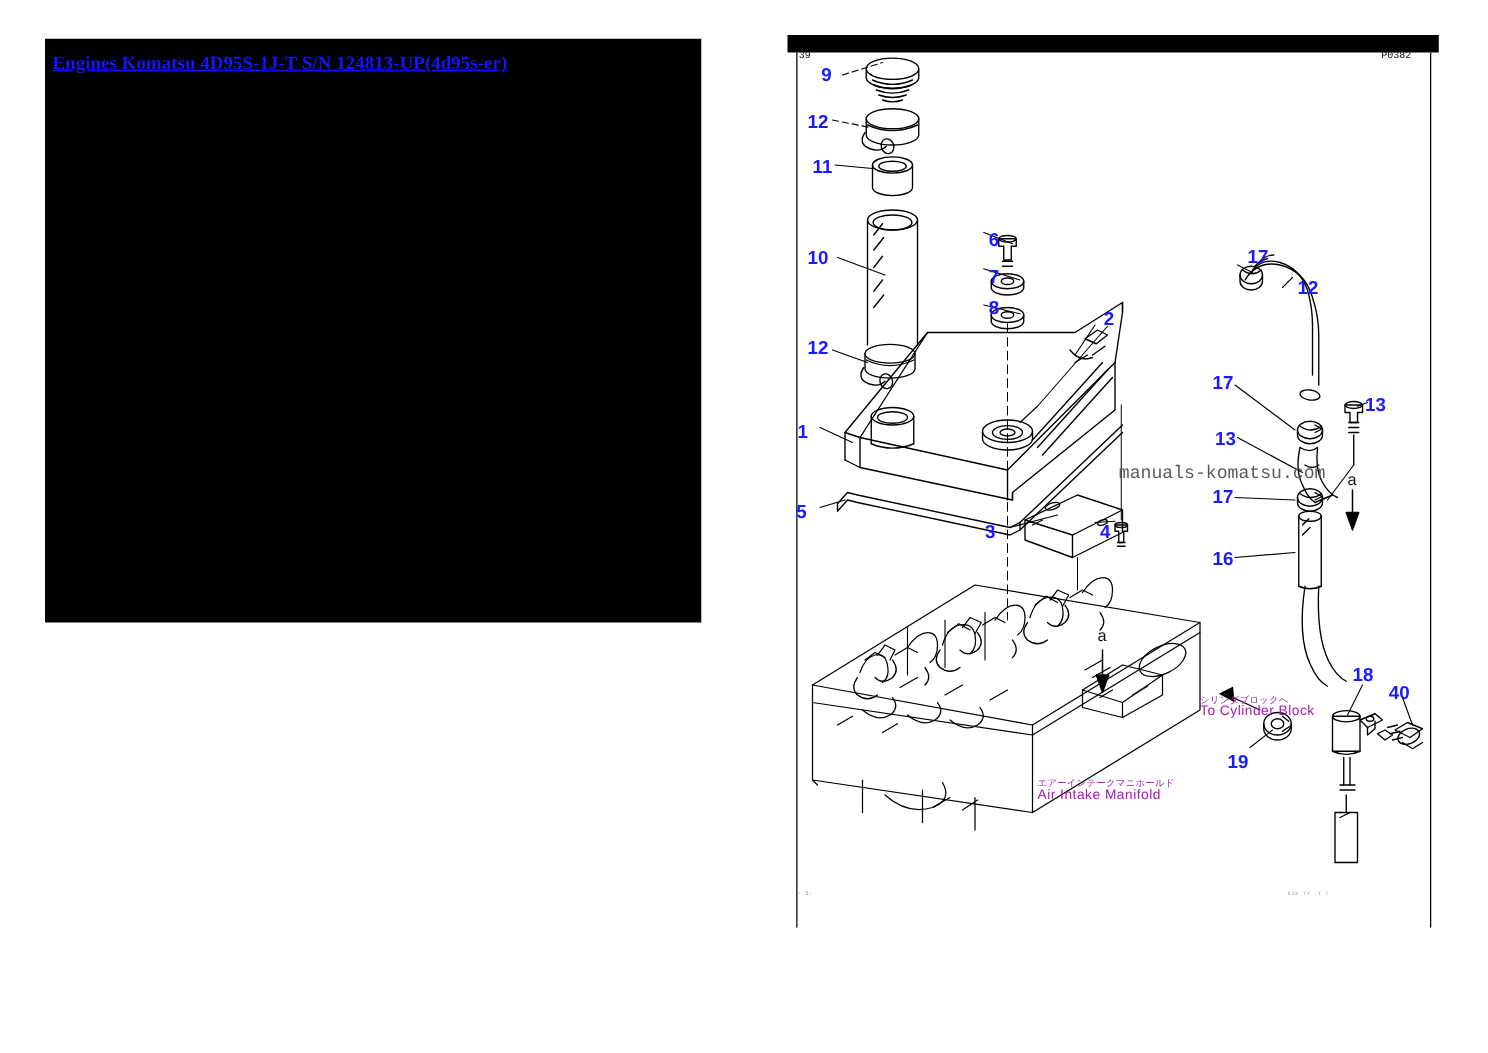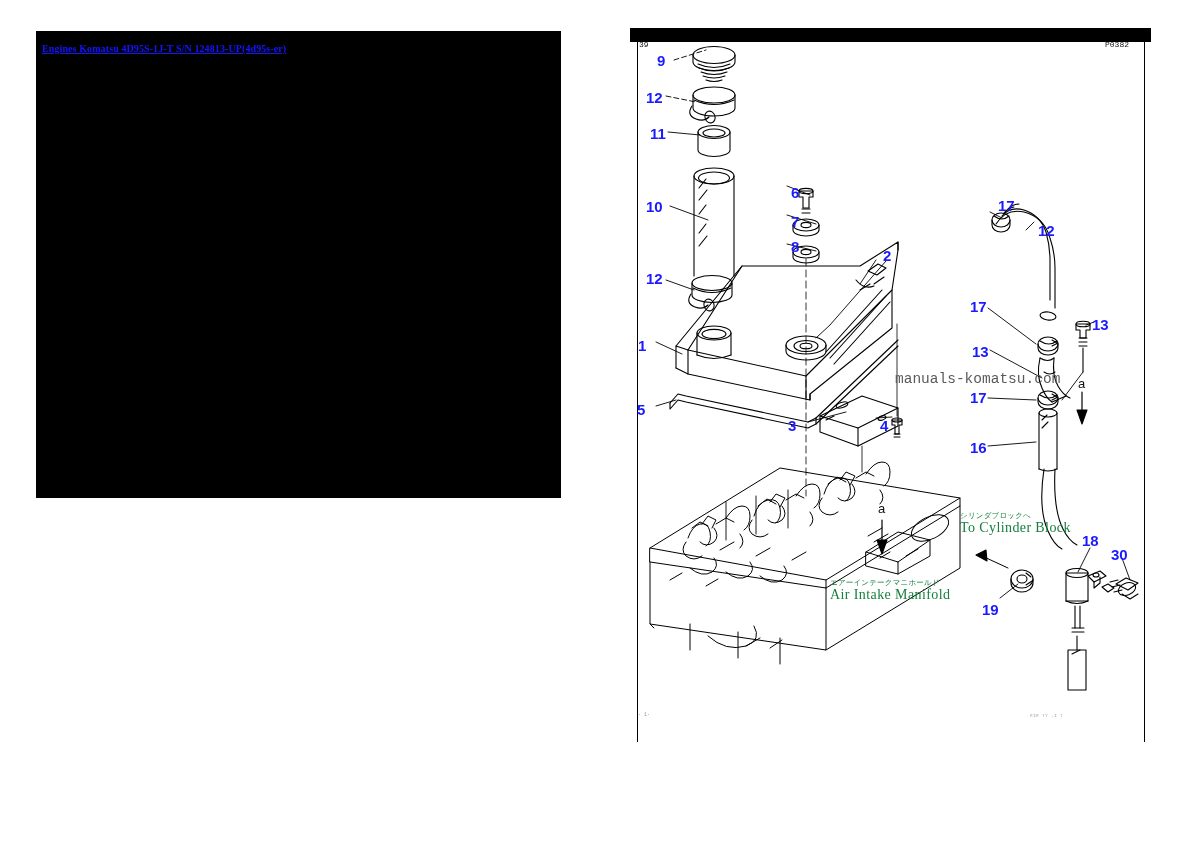--- a/index.html
+++ b/index.html
@@ -3,21 +3,21 @@
 <meta charset="utf-8">
 <style>
   html,body{margin:0;padding:0;background:#ffffff;}
   body{width:1190px;height:842px;position:relative;overflow:hidden;
        font-family:"Liberation Sans",sans-serif;}
 
   
   #left-panel{position:absolute;left:36px;top:31px;width:525px;height:467px;
               background:#000000;}
   #doc-title-link{position:absolute;left:6px;top:12px;color:#1414ff;
-              font-family:"Liberation Serif",serif;font-size:10px;font-weight:700;
+              font-family:"Liberation Serif",serif;font-size:15px;font-weight:700;
               text-decoration:underline;white-space:nowrap;letter-spacing:.1px;
               cursor:pointer;}
 
   
   #right-panel{position:absolute;left:630px;top:28px;width:521px;height:752px;
                background:#ffffff;}
   #page-topbar{position:absolute;left:0;top:0;width:521px;height:14px;background:#000;}
   #page-frame{position:absolute;left:7px;top:14px;width:506px;height:700px;
               border-left:1.6px solid #000;border-right:1.6px solid #000;}
   #page-num-left{position:absolute;left:9px;top:12px;font-size:8px;color:#111;
@@ -32,24 +32,24 @@
   
   #drawing{position:absolute;left:0;top:0;width:521px;height:752px;}
   #drawing svg{position:absolute;left:0;top:0;}
 
   .callout{position:absolute;color:#1a1aff;font-family:"Liberation Sans",sans-serif;
            font-weight:700;font-size:15px;line-height:1;}
 
   #watermark{position:absolute;left:265px;top:343px;color:#5a5a5a;font-size:14.5px;
              font-family:Liberation Mono, monospace;white-space:nowrap;}
 
-  .bilabel{position:absolute;color:#15803d;font-family:Liberation Serif, serif;
-           line-height:1.08;white-space:nowrap;}
+  .bilabel{position:absolute;color:#a21caf;font-family:Liberation Sans, sans-serif;
+           line-height:1.08;white-space:nowrap;margin-top:44px;}
   .bilabel .jp{font-size:7.5px;display:block;letter-spacing:.2px;}
-  .bilabel .en{font-size:14px;display:block;letter-spacing:.4px;}
+  .bilabel .en{font-size:11px;display:block;letter-spacing:.4px;}
 
   .refmark{position:absolute;color:#111;font-family:"Liberation Sans",sans-serif;
            font-size:13px;}
 </style>
 </head>
 <body>
 
 <div id="left-panel">
   <a id="doc-title-link" href="#">Engines Komatsu 4D95S-1J-T S/N 124813-UP(4d95s-er)</a>
 </div>
@@ -377,21 +377,21 @@
     <div class="callout" style="left:16px;top:243px">12</div>
     <div class="callout" style="left:342px;top:316px">13</div>
     <div class="callout" style="left:462px;top:289px">13</div>
     <div class="callout" style="left:408px;top:195px">12</div>
     <div class="callout" style="left:340px;top:412px">16</div>
     <div class="callout" style="left:368px;top:170px">17</div>
     <div class="callout" style="left:340px;top:271px">17</div>
     <div class="callout" style="left:340px;top:362px">17</div>
     <div class="callout" style="left:452px;top:505px">18</div>
     <div class="callout" style="left:352px;top:574px">19</div>
-    <div class="callout" style="left:481px;top:519px">30</div>
+    <div class="callout" style="left:481px;top:519px">40</div>
 
     <div class="refmark" style="left:448px;top:348px">a</div>
     <div class="refmark" style="left:248px;top:473px">a</div>
 
     <div class="bilabel" style="left:200px;top:551px">
       <span class="jp">エアーインテークマニホールド</span>
       <span class="en">Air Intake Manifold</span>
     </div>
     <div class="bilabel" style="left:330px;top:484px">
       <span class="jp">シリンダブロックへ</span>

